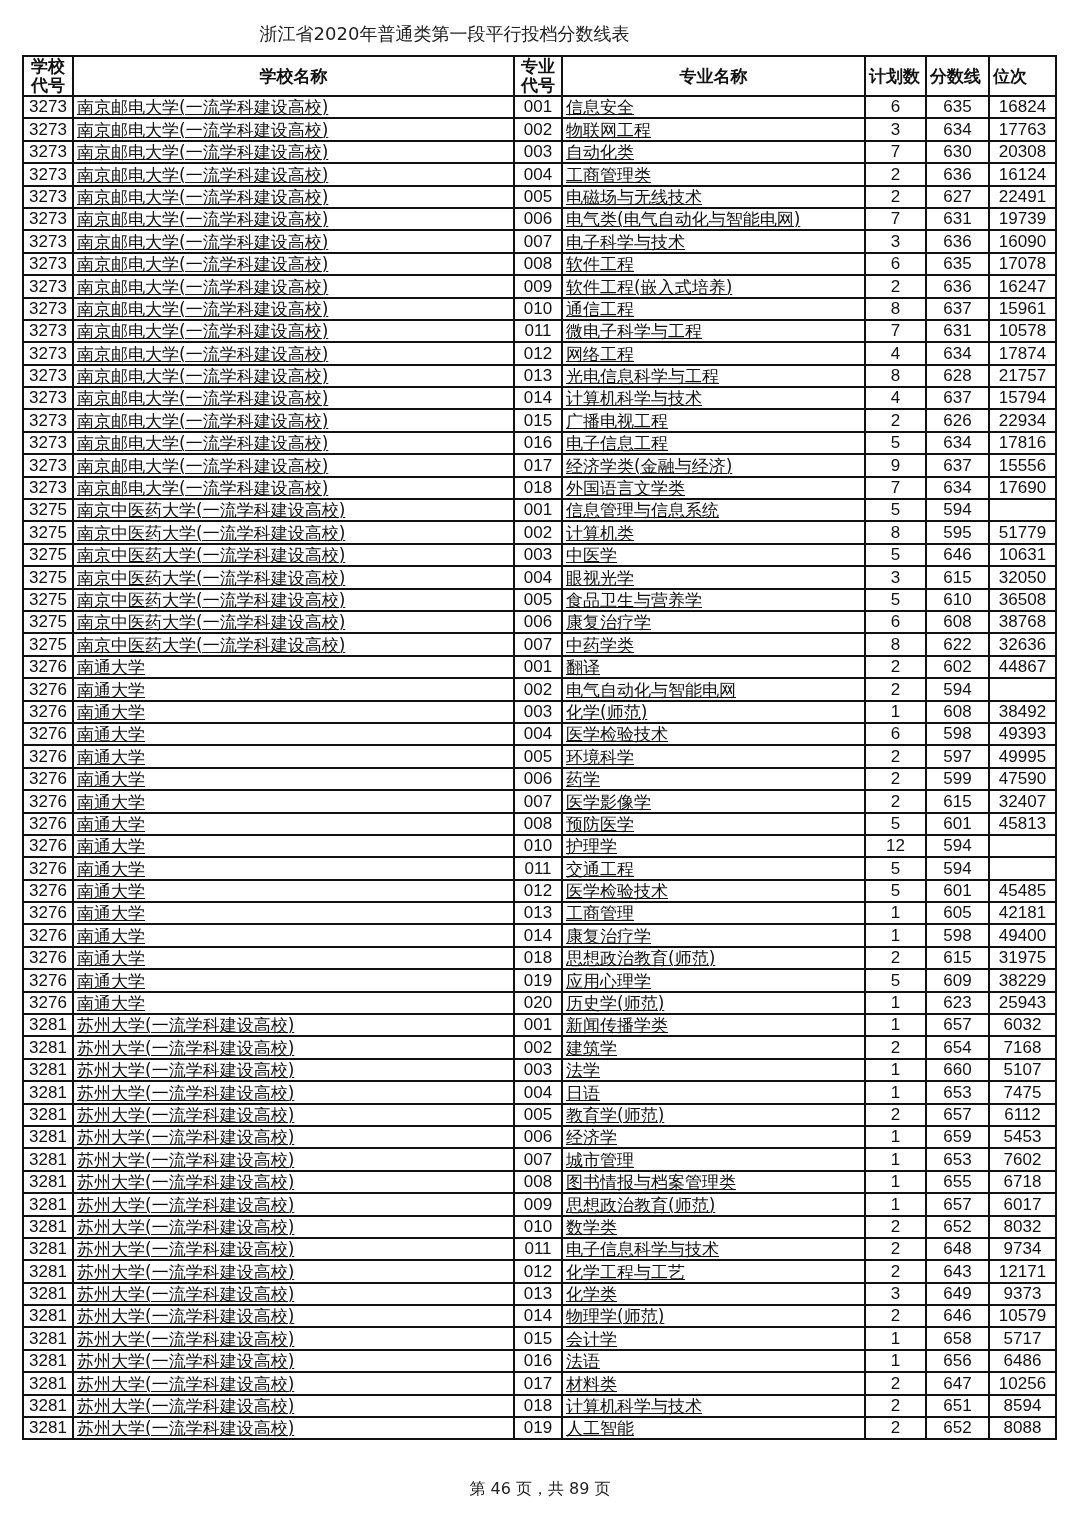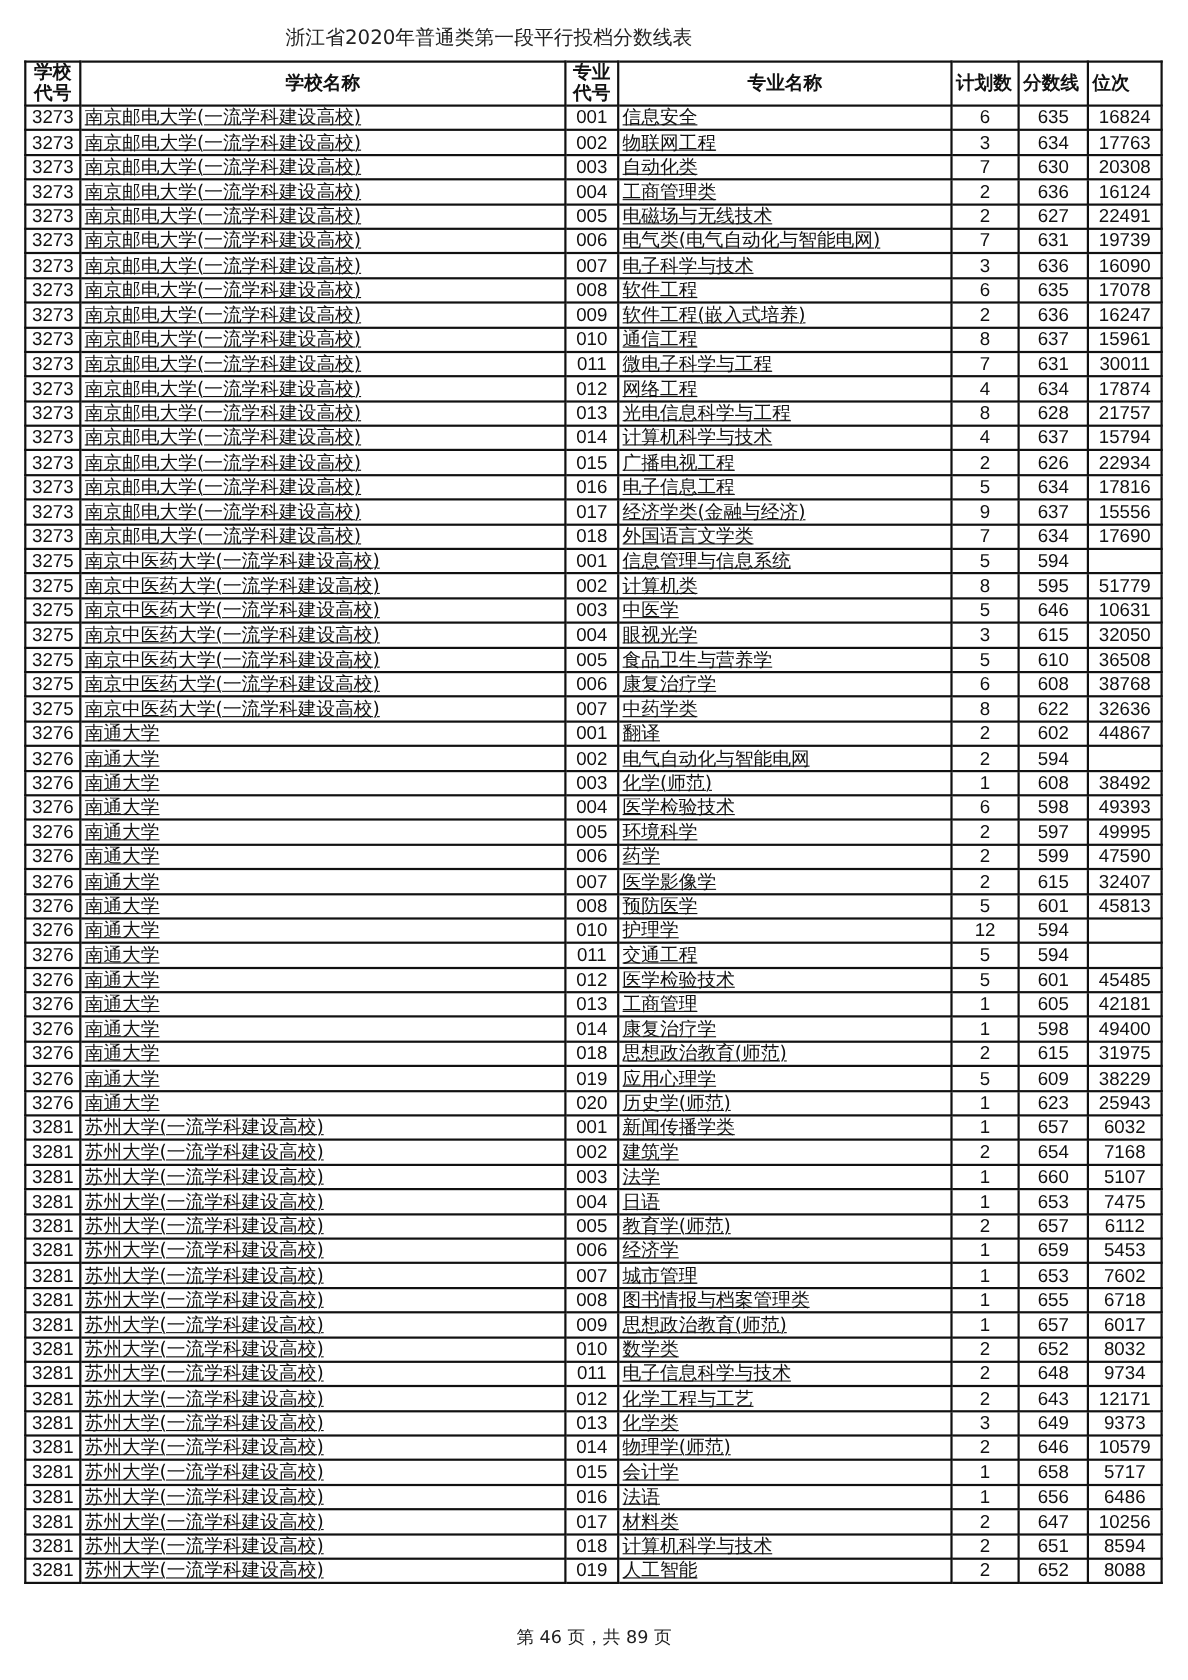--- a/index.html
+++ b/index.html
@@ -134,21 +134,21 @@
         <td class="num">637</td>
         <td class="num">15961</td>
       </tr>
       <tr>
         <td class="code">3273</td>
         <td class="name">南京邮电大学(一流学科建设高校)</td>
         <td class="mcode">011</td>
         <td class="name">微电子科学与工程</td>
         <td class="num">7</td>
         <td class="num">631</td>
-        <td class="num">30011</td>
+        <td class="num">10578</td>
       </tr>
       <tr>
         <td class="code">3273</td>
         <td class="name">南京邮电大学(一流学科建设高校)</td>
         <td class="mcode">012</td>
         <td class="name">网络工程</td>
         <td class="num">4</td>
         <td class="num">634</td>
         <td class="num">17874</td>
       </tr>

